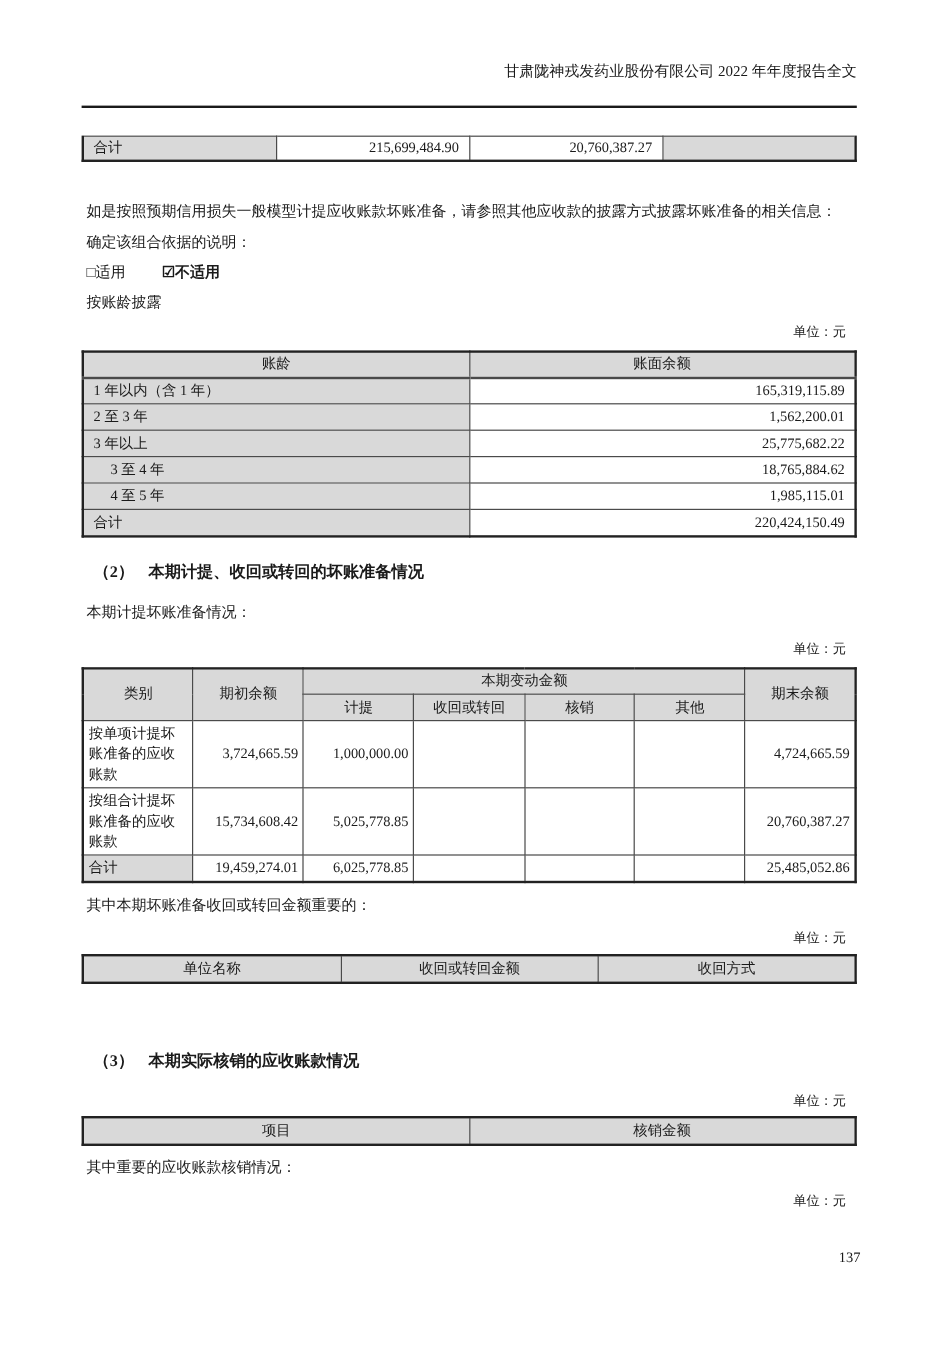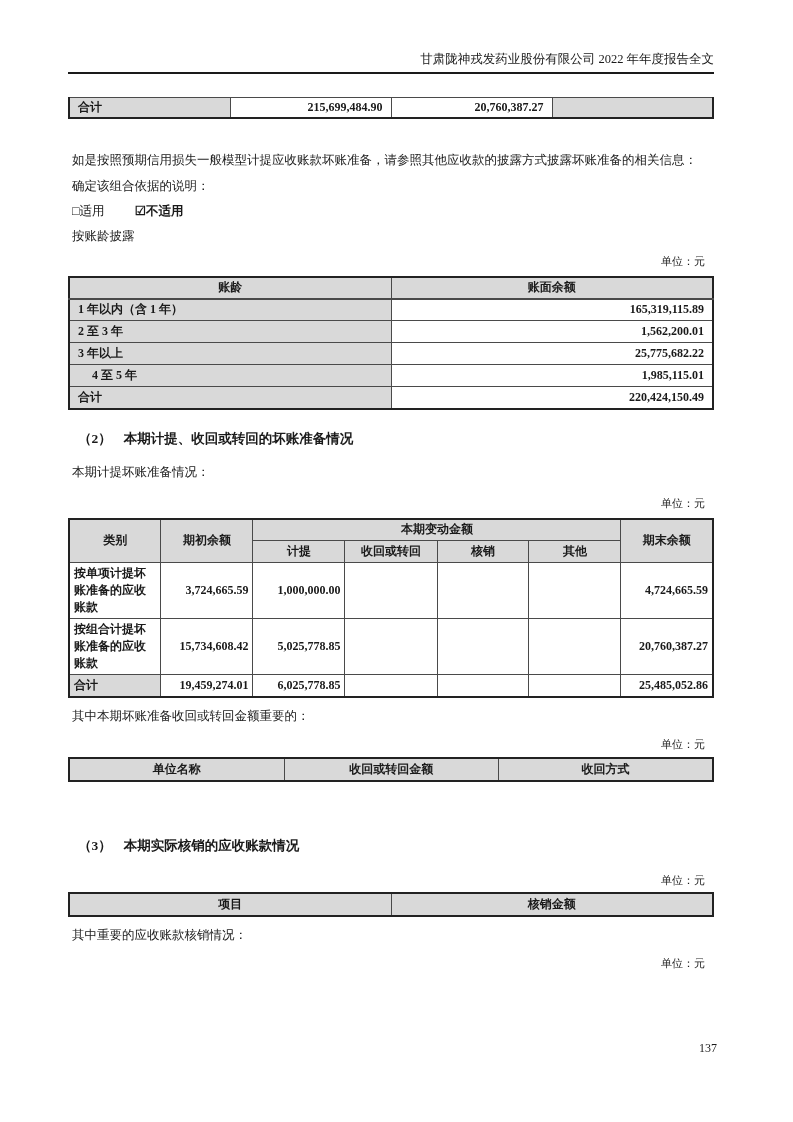--- a/index.html
+++ b/index.html
@@ -17,21 +17,21 @@
     position: absolute;
     left: 68px;
     top: 0;
     width: 646px;
   }
   .doc-header {
     margin-top: 52px;
     text-align: right;
     font-size: 12.5px;
     line-height: 15px;
-    padding-bottom: 5px;
+    padding-bottom: 21px;
     border-bottom: 2px solid #1a1a1a;
   }
   .para {
     font-size: 12.5px;
     line-height: 15px;
     padding-left: 4px;
   }
   .p-combo-basis   { margin-top: 11px; }
   .p-ecl-note      { margin-top: 34px; }
   .p-applicable    { margin-top: 10px; }
@@ -48,21 +48,20 @@
   .u1 { margin-top: 10px; }
   .u2 { margin-top: 16px; }
   .u3 { margin-top: 13px; }
   .u4 { margin-top: 19px; }
   .u5 { margin-top: 13px; }
   table {
     width: 100%;
     border-collapse: collapse;
     table-layout: fixed;
     font-size: 12px;
-    font-weight: bold;
   }
   td {
     border: 1px solid #4a4a4a;
     padding: 1px 6px;
     vertical-align: middle;
     line-height: 17px;
     overflow: hidden;
   }
   .t-outer { border: 2px solid #222222; }
   .gray { background: #d9d9d9; }
@@ -154,20 +153,24 @@
       </tr>
       <tr>
         <td class="gray">2 至 3 年</td>
         <td class="num">1,562,200.01</td>
       </tr>
       <tr>
         <td class="gray">3 年以上</td>
         <td class="num">25,775,682.22</td>
       </tr>
       <tr>
+        <td class="gray indent">3 至 4 年</td>
+        <td class="num">18,765,884.62</td>
+      </tr>
+      <tr>
         <td class="gray indent">4 至 5 年</td>
         <td class="num">1,985,115.01</td>
       </tr>
       <tr>
         <td class="gray">合计</td>
         <td class="num">220,424,150.49</td>
       </tr>
     </tbody>
       </table>
 

